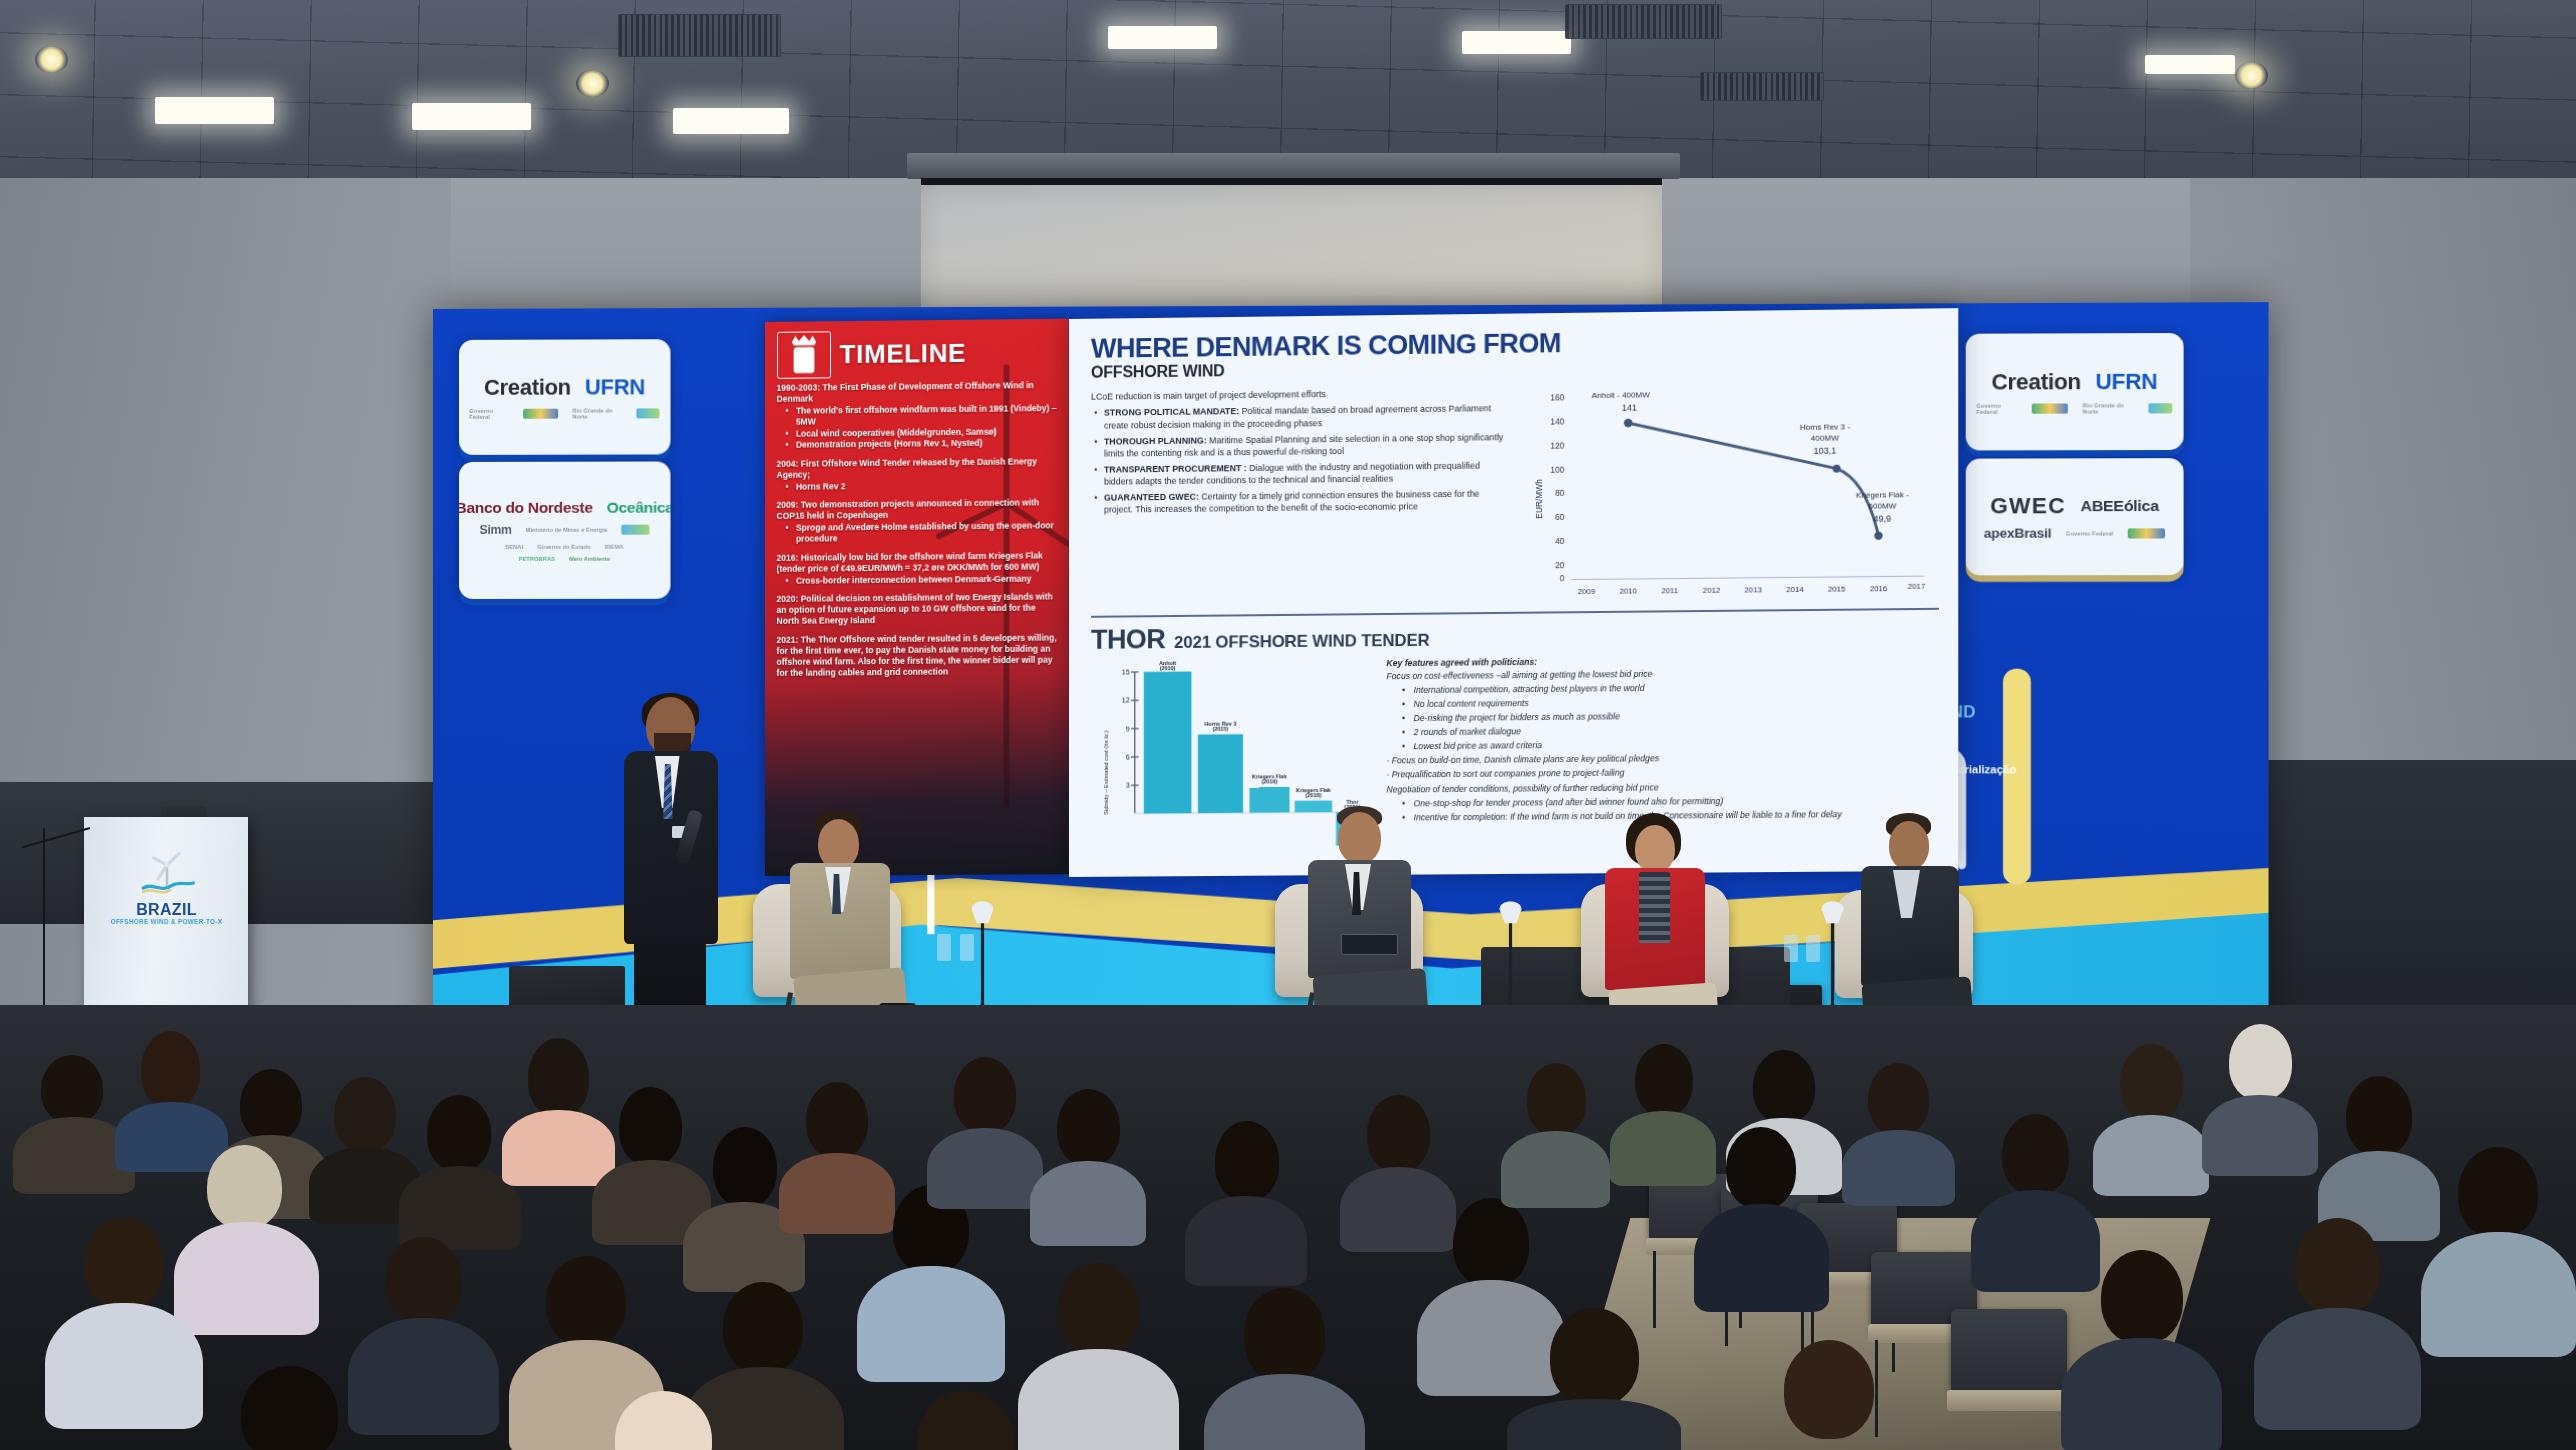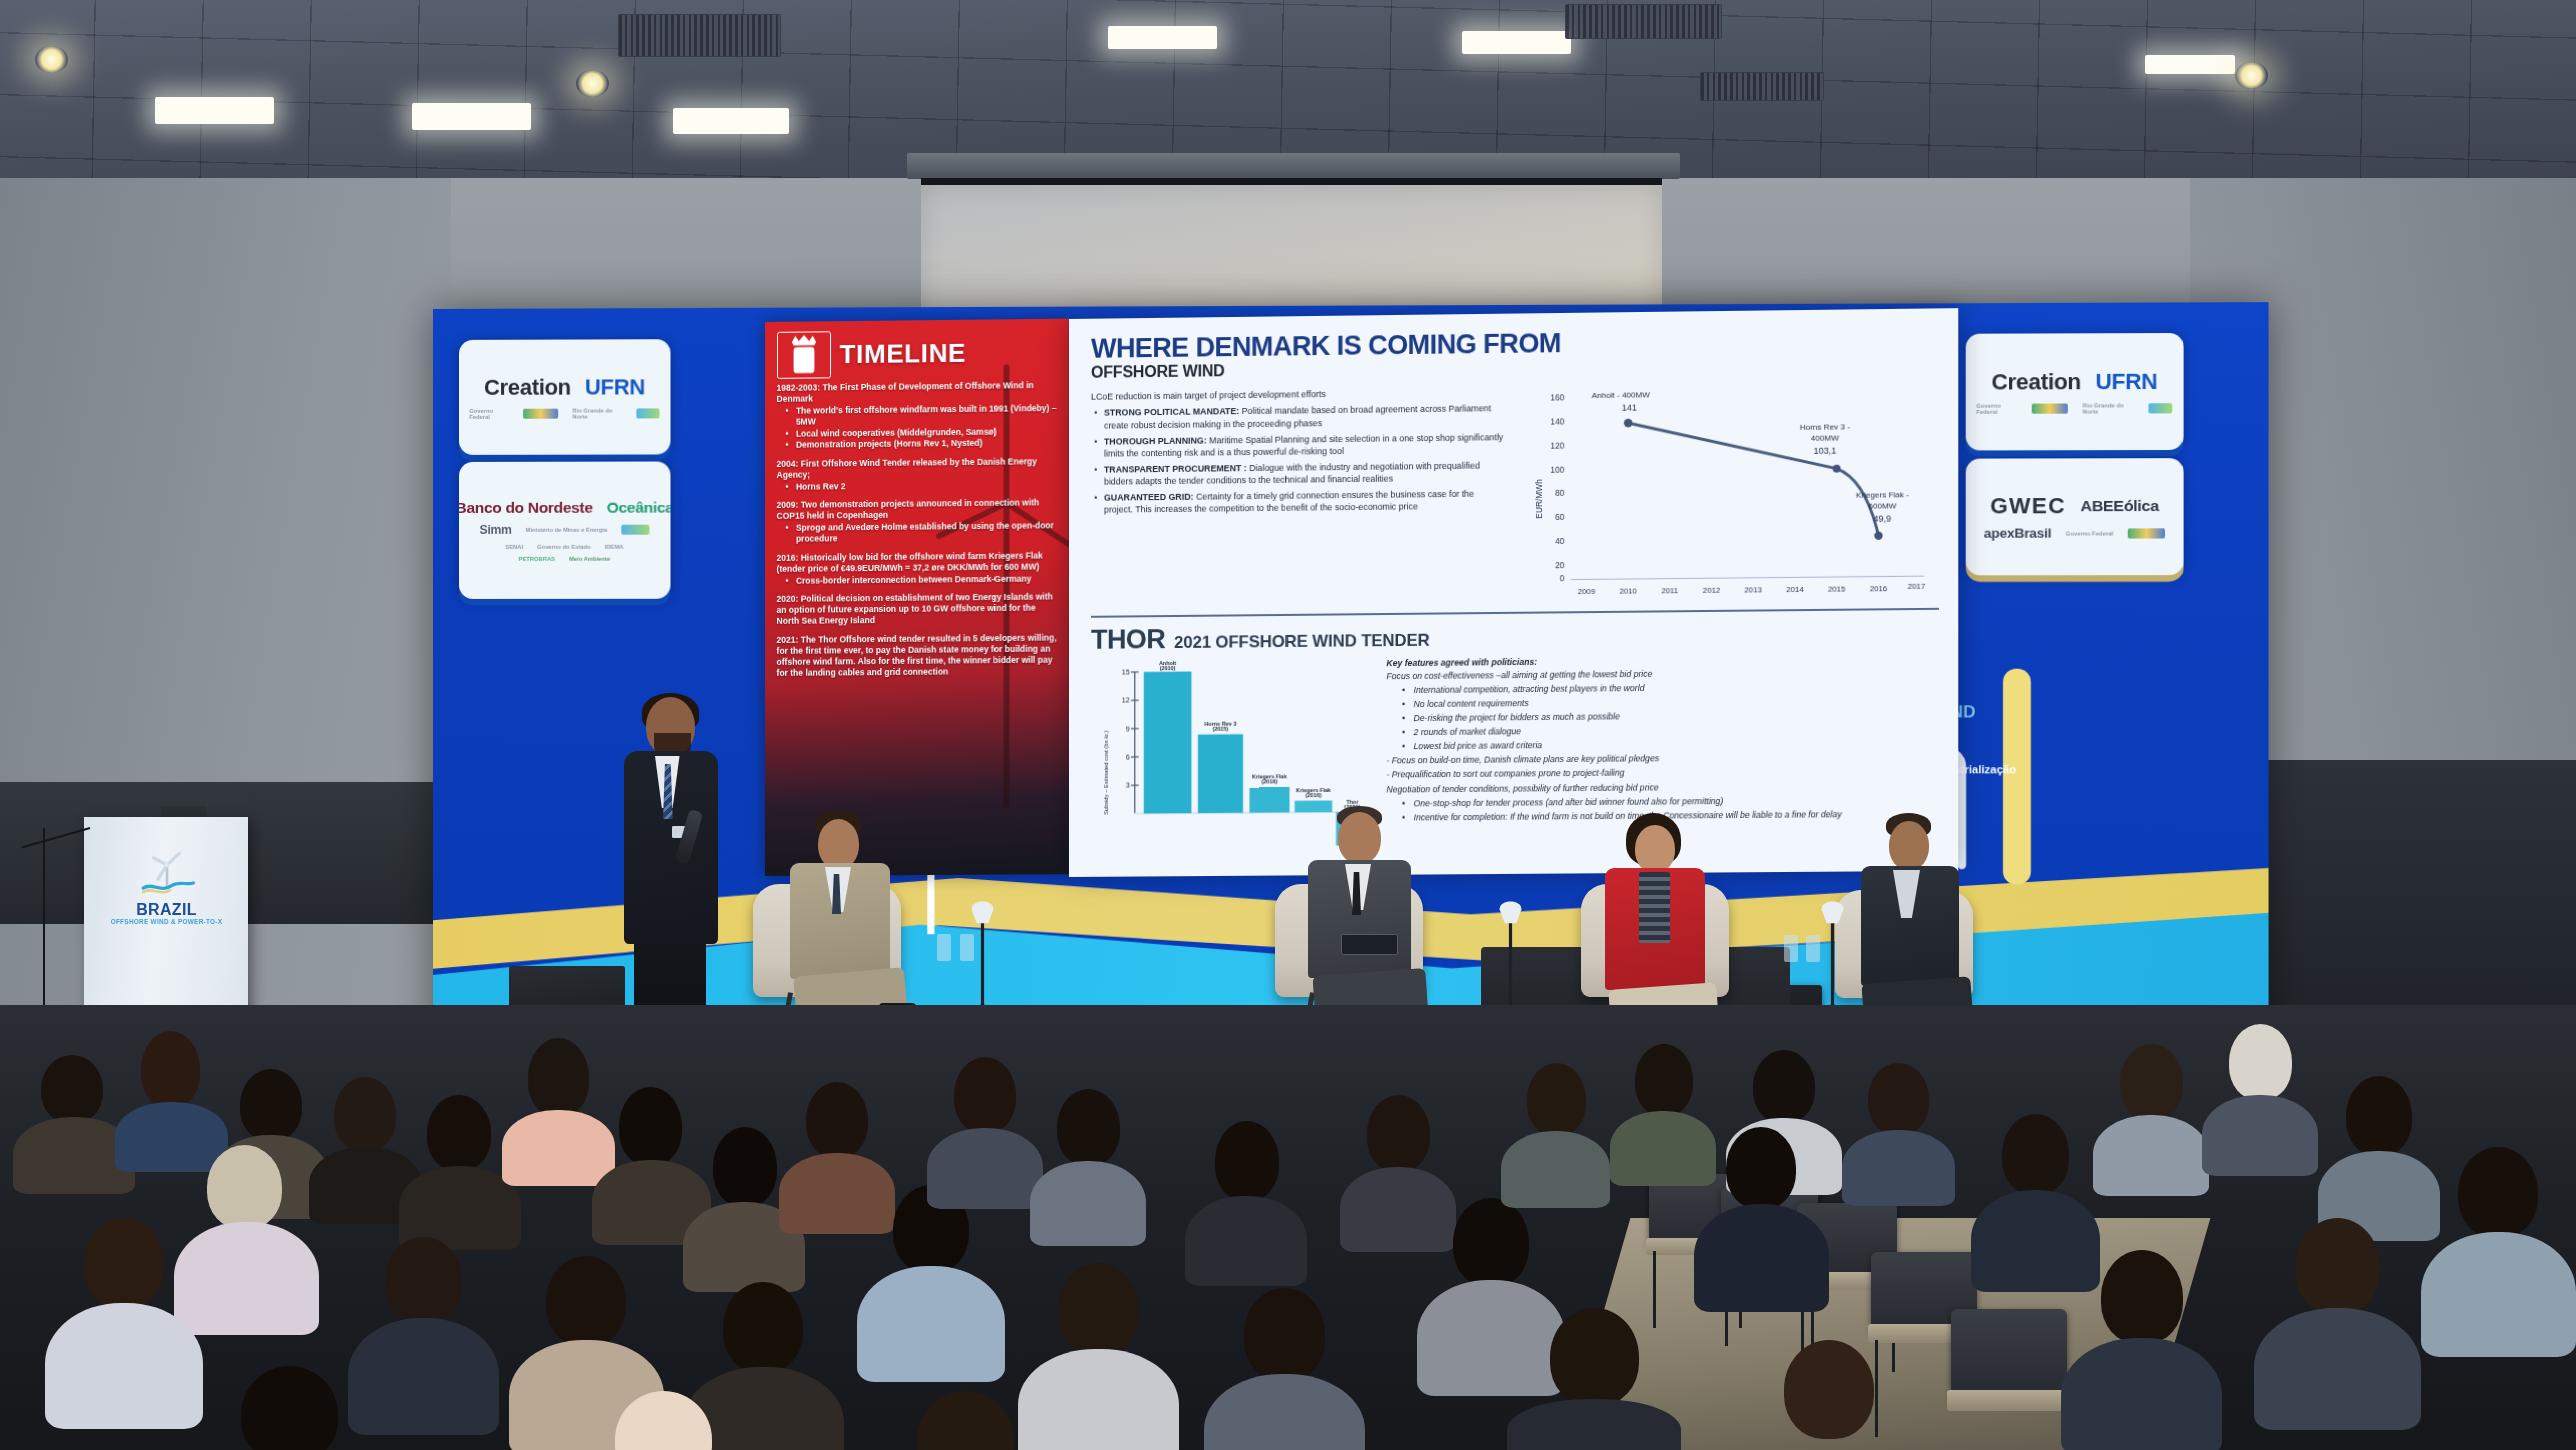--- a/index.html
+++ b/index.html
@@ -451,21 +451,21 @@
         <div class="tl-crest">
           <svg viewBox="0 0 60 54" fill="#ffffff">
             <path d="M16 12 l4-7 4 6 6-7 6 7 4-6 4 7 -2 4 H18 z"></path>
             <rect x="18" y="18" width="24" height="30" rx="4"></rect>
           </svg>
         </div>
         <div class="tl-word">TIMELINE</div>
       </div>
       <div class="tl-body">
         <div class="tl-block">
-          <span>1982-2003:</span><span> The First Phase of Development of Offshore Wind in Denmark</span>
+          <span>1990-2003:</span><span> The First Phase of Development of Offshore Wind in Denmark</span>
           <ul>
             <li>The world's first offshore windfarm was built in 1991 (Vindeby) – 5MW</li>
             <li>Local wind cooperatives (Middelgrunden, Samsø)</li>
             <li>Demonstration projects (Horns Rev 1, Nysted)</li>
           </ul>
         </div>
         <div class="tl-block">
           <span>2004:</span><span> First Offshore Wind Tender released by the Danish Energy Agency;</span>
           <ul>
               <li>Horns Rev 2</li>
@@ -499,21 +499,21 @@
       <div class="slide-title">WHERE DENMARK IS COMING FROM</div>
       <div class="slide-sub">OFFSHORE WIND</div>
 
       <div class="slide-cols">
         <div class="slide-bullets">
           <div class="lede">LCoE reduction is main target of project development efforts</div>
           <ul>
             <li><b>STRONG POLITICAL MANDATE:</b><span> Political mandate based on broad agreement across Parliament create robust decision making in the proceeding phases</span></li>
             <li><b>THOROUGH PLANNING:</b><span> Maritime Spatial Planning and site selection in a one stop shop significantly limits the contenting risk and is a thus powerful de-risking tool</span></li>
             <li><b>TRANSPARENT PROCUREMENT :</b><span> Dialogue with the industry and negotiation with prequalified bidders adapts the tender conditions to the technical and financial realities</span></li>
-            <li><b>GUARANTEED GRID:</b><span> Certainty for a timely grid connection ensures the business case for the project. This increases the competition to the benefit of the socio-economic price</span></li>
+            <li><b>GUARANTEED GWEC:</b><span> Certainty for a timely grid connection ensures the business case for the project. This increases the competition to the benefit of the socio-economic price</span></li>
           </ul>
         </div>
 
         <div class="lcoe">
           <svg viewBox="0 0 640 330">
 
             <g font-family="Liberation Sans, sans-serif" font-size="13" fill="#2b3950" text-anchor="end">
               <text x="78" y="23">160</text>
               <text x="78" y="60">140</text>
               <text x="78" y="97">120</text>

